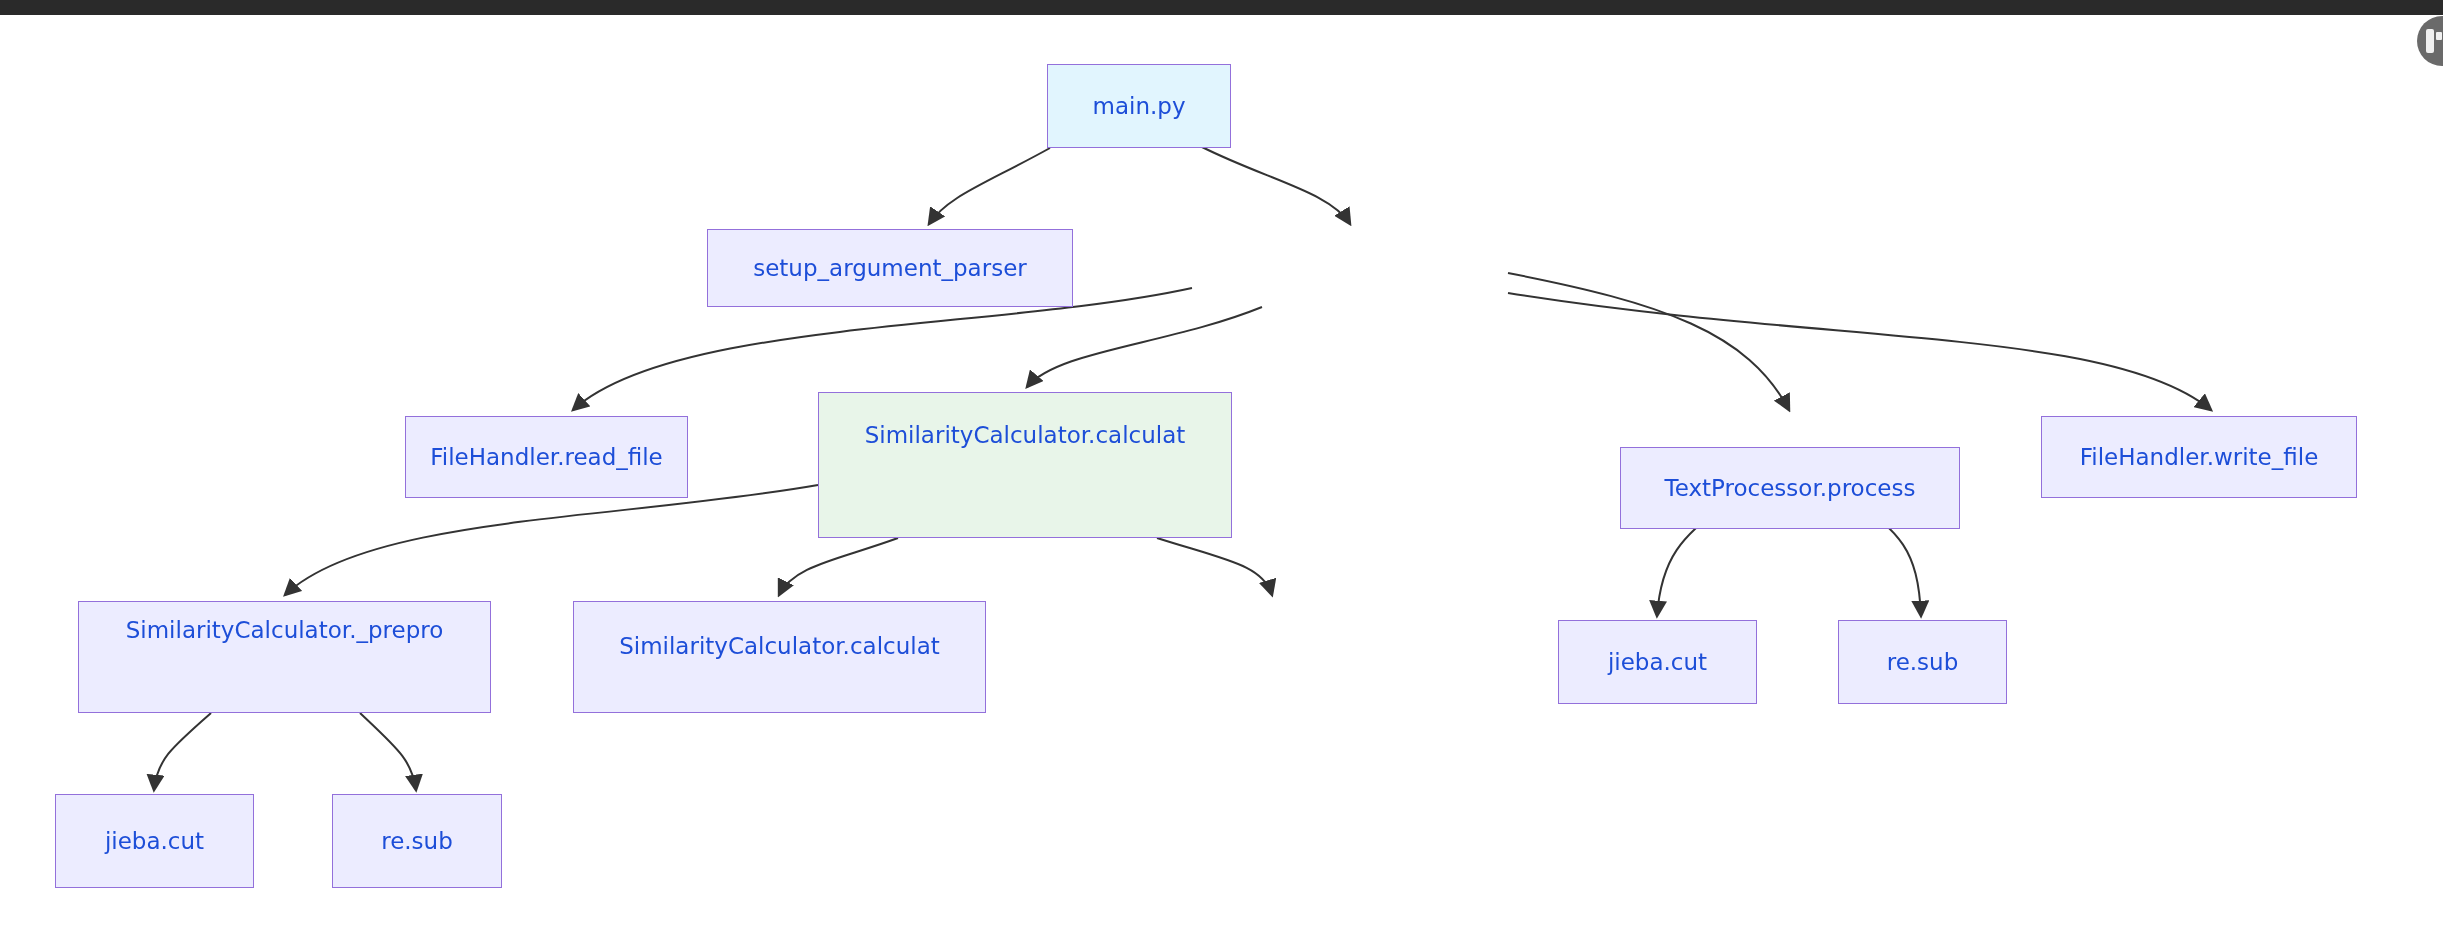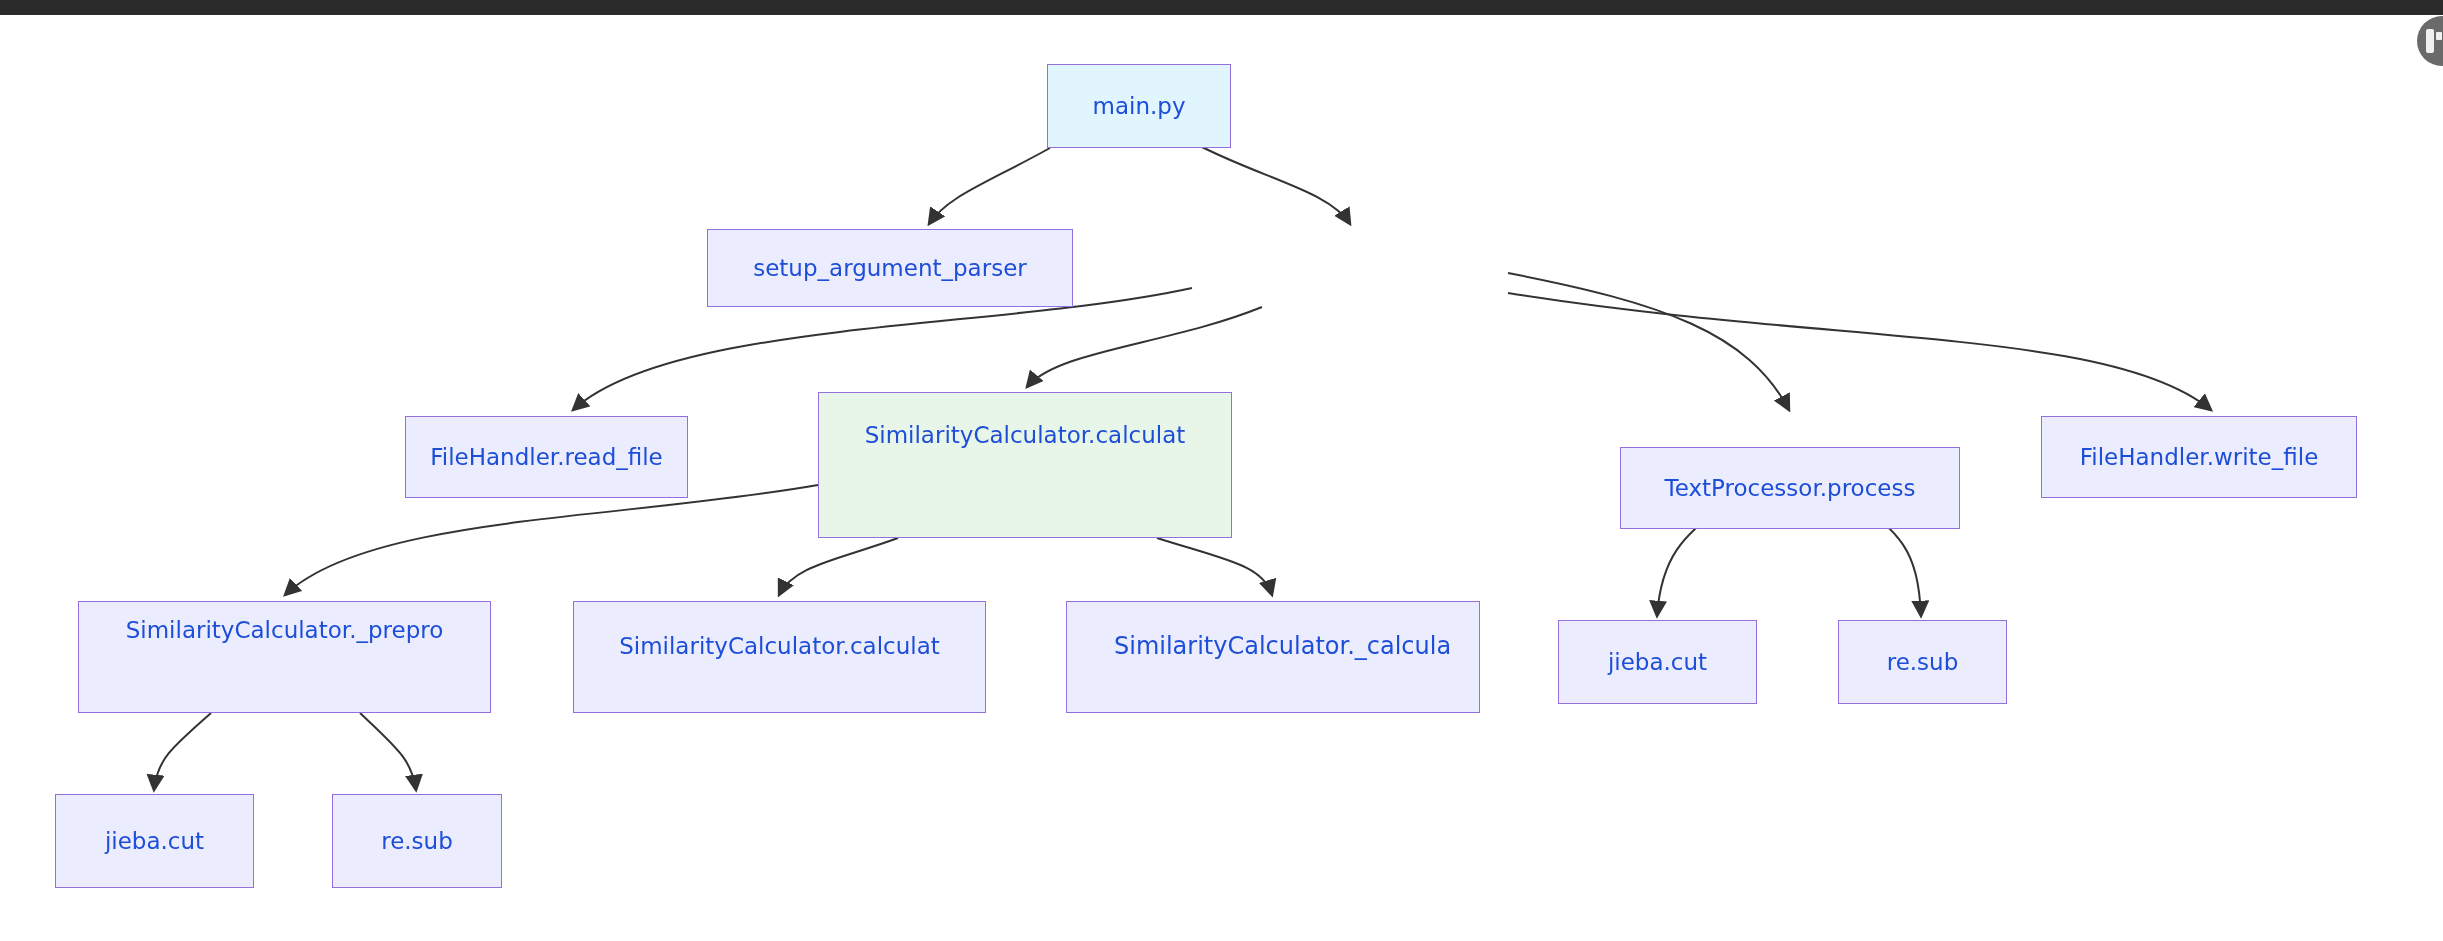--- a/index.html
+++ b/index.html
@@ -133,23 +133,20 @@
   </div>
 
   <div class="node tall" style="left:78px; top:601px; width:413px; height:112px; padding-top:12px;">
     <span class="label">SimilarityCalculator._prepro</span>
   </div>
 
   <div class="node tall" style="left:573px; top:601px; width:413px; height:112px; padding-top:28px;">
     <span class="label">SimilarityCalculator.calculat</span>
   </div>
 
-  <div class="node tall clip" style="left:1066px; top:601px; width:414px; height:112px; padding-top:28px; padding-left:47px;">
-    <span class="label">SimilarityCalculator._calcula</span>
-  </div>
 
   <div class="node small" style="left:1558px; top:620px; width:199px; height:84px;">
     <span class="label">jieba.cut</span>
   </div>
 
   <div class="node small" style="left:1838px; top:620px; width:169px; height:84px;">
     <span class="label">re.sub</span>
   </div>
 
   <div class="node small" style="left:55px; top:794px; width:199px; height:94px;">

